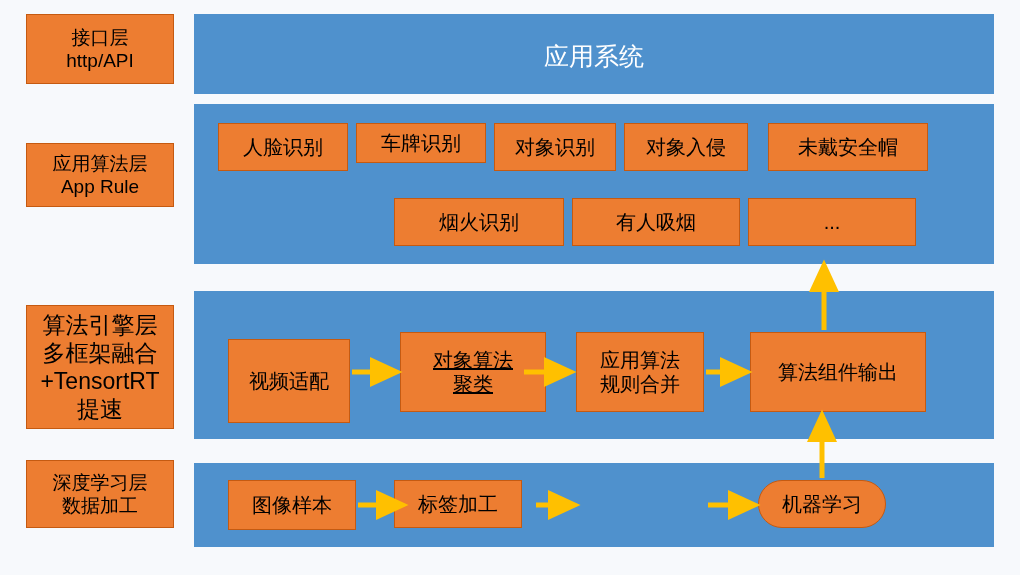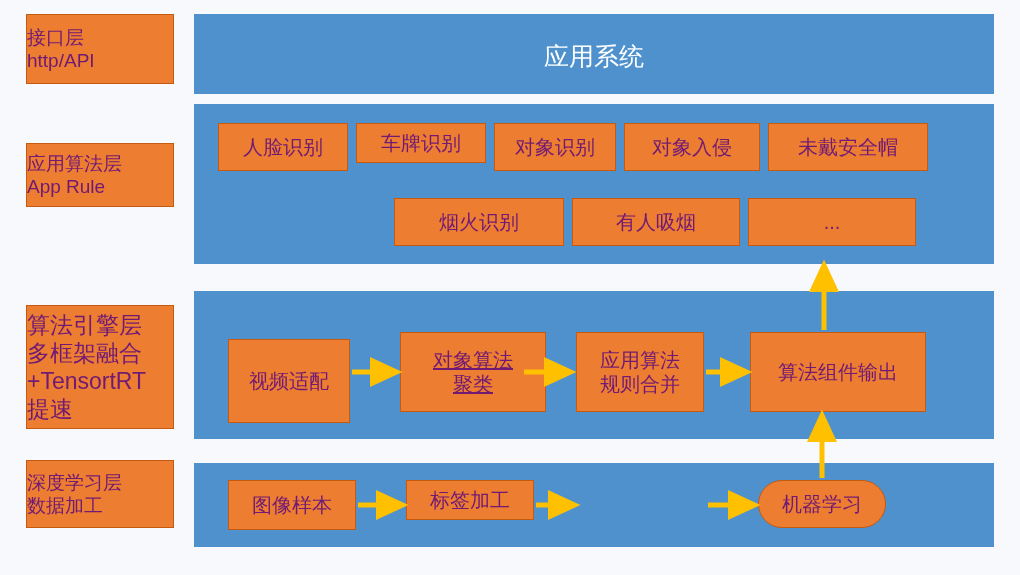--- a/index.html
+++ b/index.html
@@ -17,24 +17,24 @@
     position: relative;
     width: 1020px;
     height: 575px;
   }
 
   
   .layer-label {
     position: absolute;
     background: #ed7d31;
     border: 1px solid #c55a11;
-    color: #701a75;
+    color: #000000;
     display: flex;
     flex-direction: column;
-    align-items: flex-start;
+    align-items: center;
     justify-content: center;
     text-align: center;
     line-height: 1.22;
     font-size: 19px;
     box-sizing: border-box;
   }
   .layer-label .ln {
     display: block;
     white-space: nowrap;
   }
@@ -52,21 +52,21 @@
     text-align: center;
     color: #ffffff;
     font-size: 25px;
   }
 
   
   .obox {
     position: absolute;
     background: #ed7d31;
     border: 1px solid #c55a11;
-    color: #701a75;
+    color: #000000;
     display: flex;
     align-items: center;
     justify-content: center;
     text-align: center;
     font-size: 20px;
     line-height: 1.2;
     box-sizing: border-box;
     white-space: pre-line;
   }
 
@@ -97,21 +97,21 @@
   <div class="layer-label" style="left:26px; top:143px; width:148px; height:64px;">
     <span class="ln">应用算法层</span>
     <span class="ln">App Rule</span>
   </div>
 
   <div class="band" style="left:194px; top:104px; width:800px; height:160px;"></div>
 
   <div class="obox" style="left:218px; top:123px; width:130px; height:48px;">人脸识别</div>
   <div class="obox" style="left:356px; top:123px; width:130px; height:40px;">车牌识别</div>
   <div class="obox" style="left:494px; top:123px; width:122px; height:48px;">对象识别</div>
-  <div class="obox" style="left:624px; top:123px; width:136px; height:48px;">对象入侵</div>
+  <div class="obox" style="left:624px; top:123px; width:124px; height:48px;">对象入侵</div>
   <div class="obox" style="left:768px; top:123px; width:160px; height:48px;">未戴安全帽</div>
 
   <div class="obox" style="left:394px; top:198px; width:170px; height:48px;">烟火识别</div>
   <div class="obox" style="left:572px; top:198px; width:168px; height:48px;">有人吸烟</div>
   <div class="obox" style="left:748px; top:198px; width:168px; height:48px;">...</div>
 
   <div class="layer-label" style="left:26px; top:305px; width:148px; height:124px; font-size:23px;">
     <span class="ln">算法引擎层</span>
     <span class="ln">多框架融合</span>
     <span class="ln">+TensortRT</span>
@@ -128,21 +128,21 @@
   <div class="obox" style="left:750px; top:332px; width:176px; height:80px;">算法组件输出</div>
 
   <div class="layer-label" style="left:26px; top:460px; width:148px; height:68px;">
     <span class="ln">深度学习层</span>
     <span class="ln">数据加工</span>
   </div>
 
   <div class="band" style="left:194px; top:463px; width:800px; height:84px;"></div>
 
   <div class="obox" style="left:228px; top:480px; width:128px; height:50px;">图像样本</div>
-  <div class="obox" style="left:406px; top:480px; width:128px; height:40px;text-align:right;">标签加工</div>
+  <div class="obox" style="left:394px; top:480px; width:128px; height:48px;text-align:right;">标签加工</div>
   <div class="obox" style="left:758px; top:480px; width:128px; height:48px;border-radius:25px;">机器学习</div>
 
   <svg class="arrow-layer" viewBox="0 0 1020 575">
     <defs>
       <marker id="ah" markerWidth="7" markerHeight="7" refX="5.2" refY="3" orient="auto">
         <path d="M0,0 L6.5,3 L0,6 z" fill="#ffc000"></path>
       </marker>
     </defs>
 
     <line x1="352" y1="372" x2="396" y2="372" stroke="#ffc000" stroke-width="5" marker-end="url(#ah)"></line>

